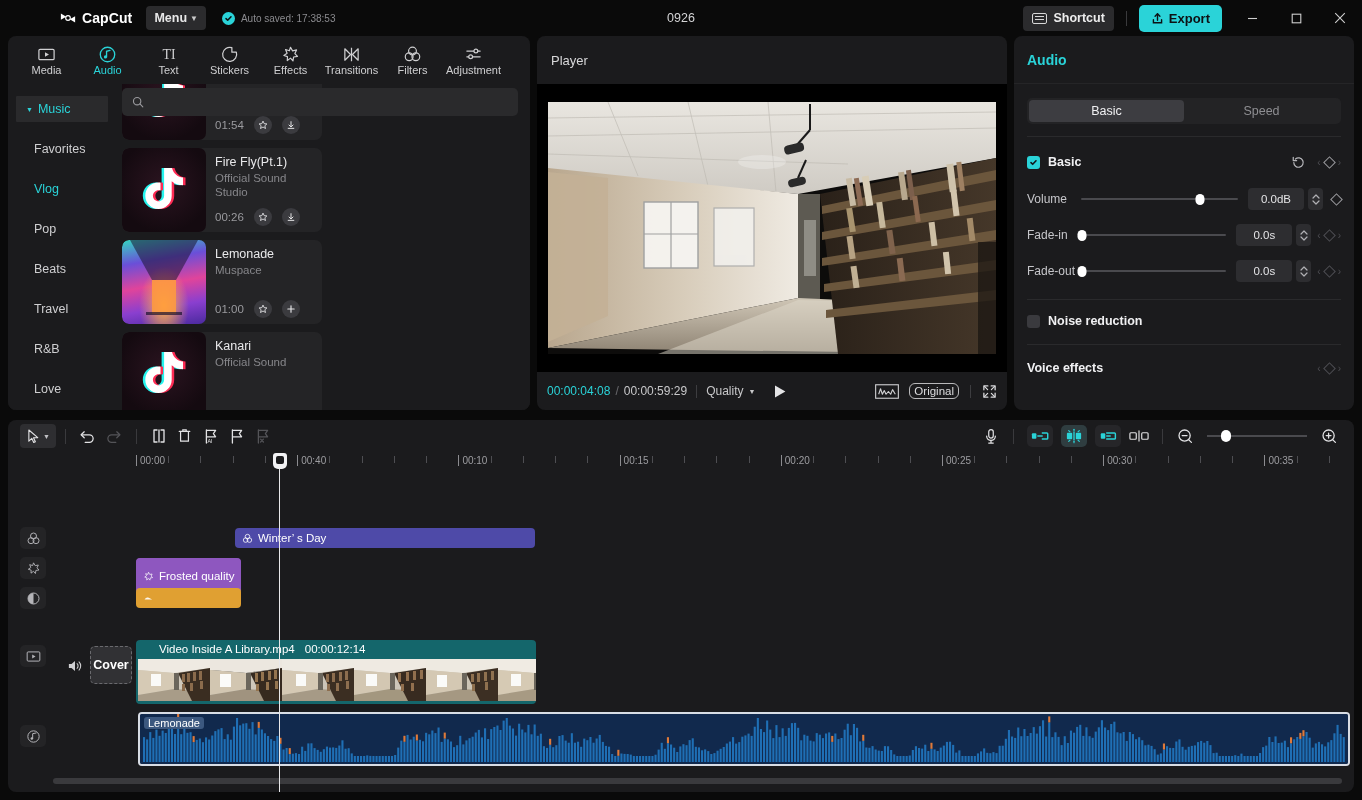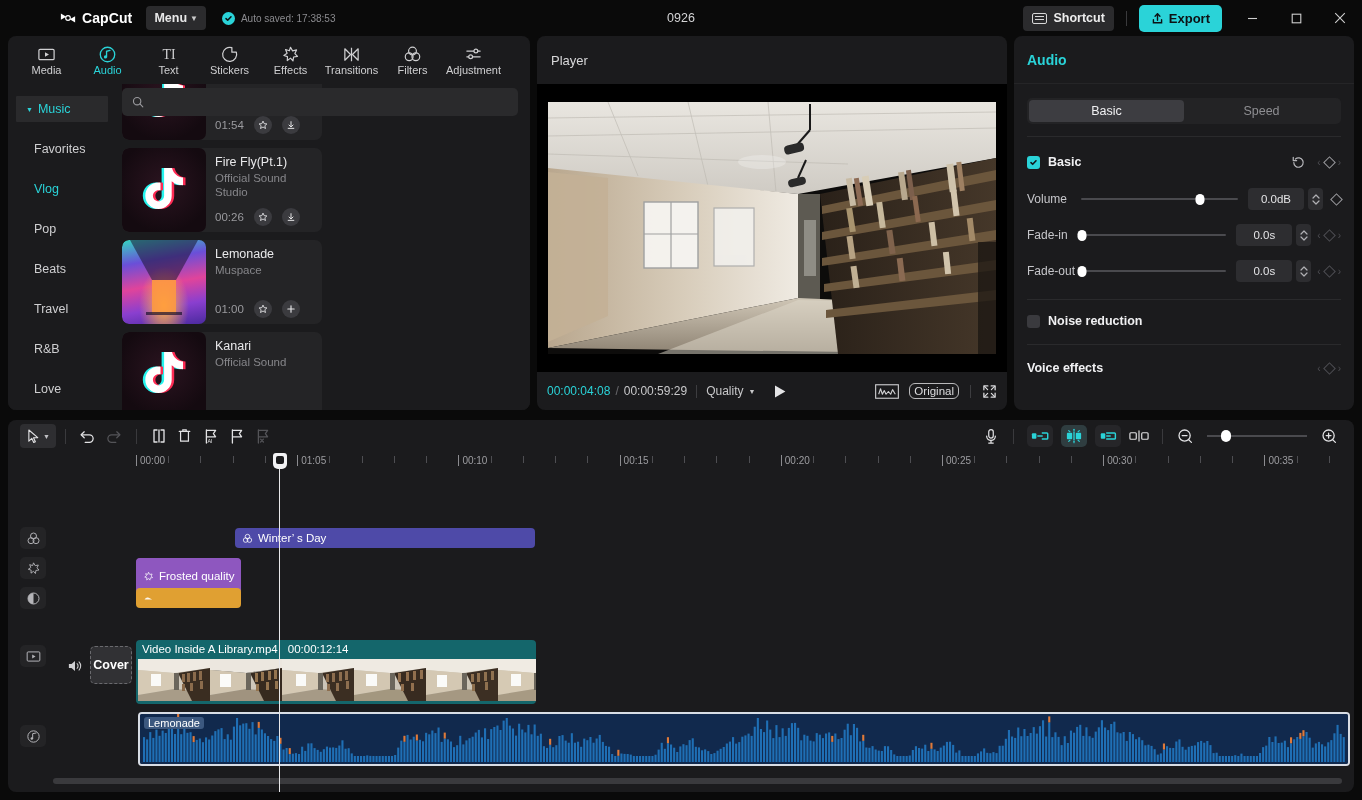--- a/index.html
+++ b/index.html
@@ -245,21 +245,21 @@
   .clip-label {
     position: absolute; left: 0; top: 0; height: 100%; display: flex; align-items: center;
     gap: 5px; padding: 0 7px; color: #fff; font-size: 11.5px; white-space: nowrap;
   }
   .clip-effect { background: #7a4aa8; }
   .clip-effect .clip-label { background: #8e57bf; border-radius: 4px; }
   .clip-filter { background: #e0a032; }
   .clip-video { background: #14666b; border-radius: 4px; }
   .video-head {
     position: absolute; left: 0; top: 0; right: 0; height: 18px;
-    display: flex; align-items: center; gap: 10px; padding-left: 6px;
+    display: flex; align-items: center; gap: 10px; padding-left: 23px;
     color: #fff; font-size: 11.5px; white-space: nowrap;
   }
   .thumbstrip { position: absolute; left: 2px; top: 19px; height: 42px; display: flex; overflow: hidden; }
   .thumb { width: 72px; height: 42px; flex: none; position: relative; overflow: hidden; }
   .clip-audio {
     background: #11294d; border: 2px solid #d8dde5; border-radius: 4px; overflow: hidden;
   }
   .audio-name {
     position: absolute; left: 4px; top: 3px; background: #3c587f; border-radius: 3px;
     padding: 0 4px; color: #fff; font-size: 11px; z-index: 3;
@@ -961,21 +961,21 @@
     </div>
 
     <div class="ruler" id="ruler">
         <span class="tick major" style="left: 128px;"></span>
         <span class="tick-label" style="left: 132px;">00:00</span>
         <span class="tick" style="left: 160.24px;"></span>
         <span class="tick" style="left: 192.48px;"></span>
         <span class="tick" style="left: 224.72px;"></span>
         <span class="tick" style="left: 256.96px;"></span>
         <span class="tick major" style="left: 289.2px;"></span>
-        <span class="tick-label" style="left: 293.2px;">01:05</span>
+        <span class="tick-label" style="left: 293.2px;">00:40</span>
         <span class="tick" style="left: 321.44px;"></span>
         <span class="tick" style="left: 353.68px;"></span>
         <span class="tick" style="left: 385.92px;"></span>
         <span class="tick" style="left: 418.16px;"></span>
         <span class="tick major" style="left: 450.4px;"></span>
         <span class="tick-label" style="left: 454.4px;">00:10</span>
         <span class="tick" style="left: 482.64px;"></span>
         <span class="tick" style="left: 514.88px;"></span>
         <span class="tick" style="left: 547.12px;"></span>
         <span class="tick" style="left: 579.36px;"></span>

